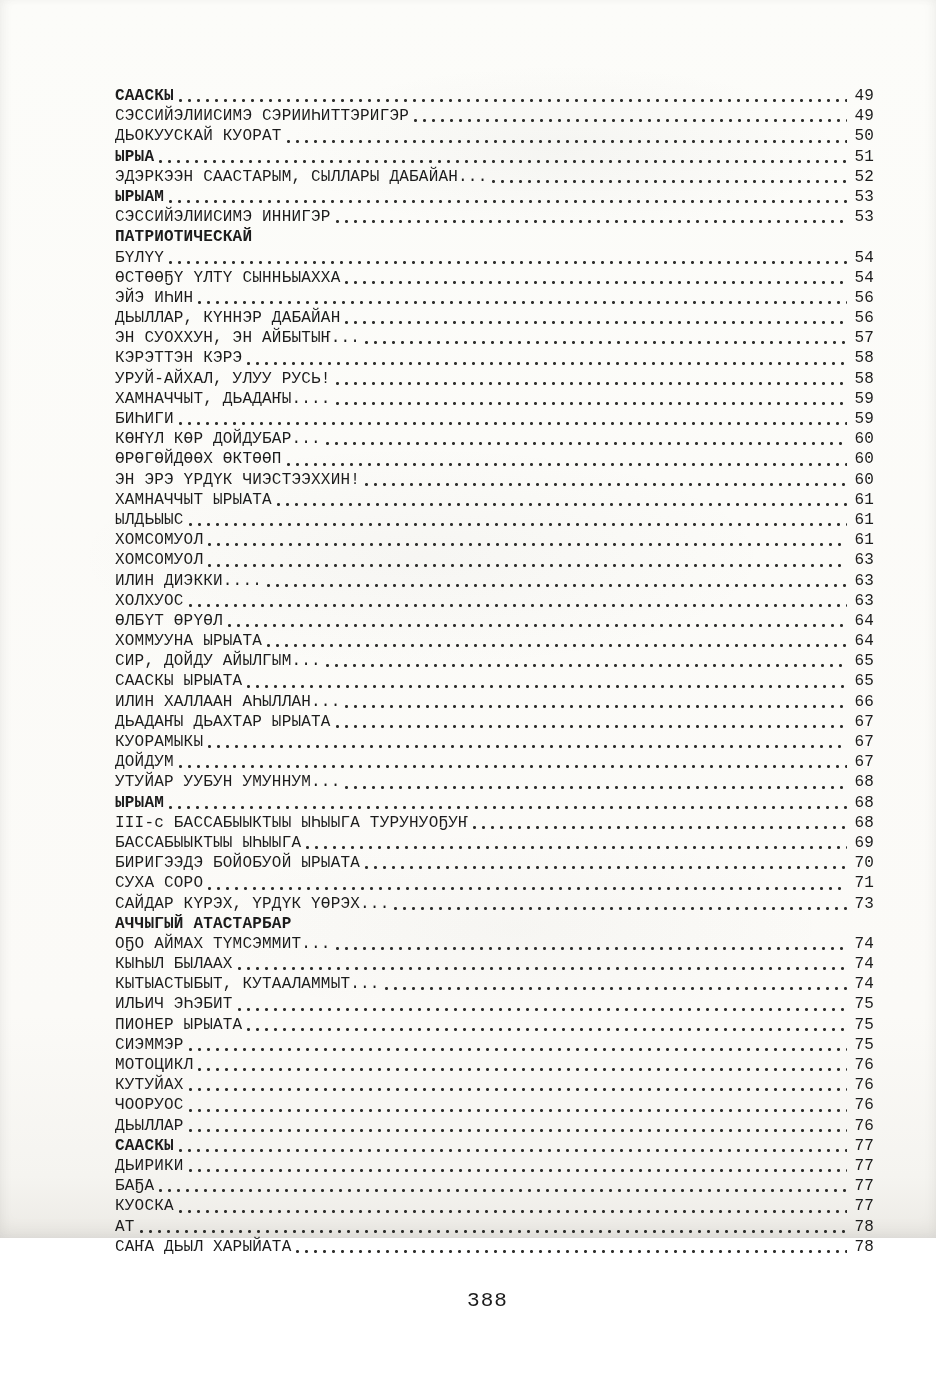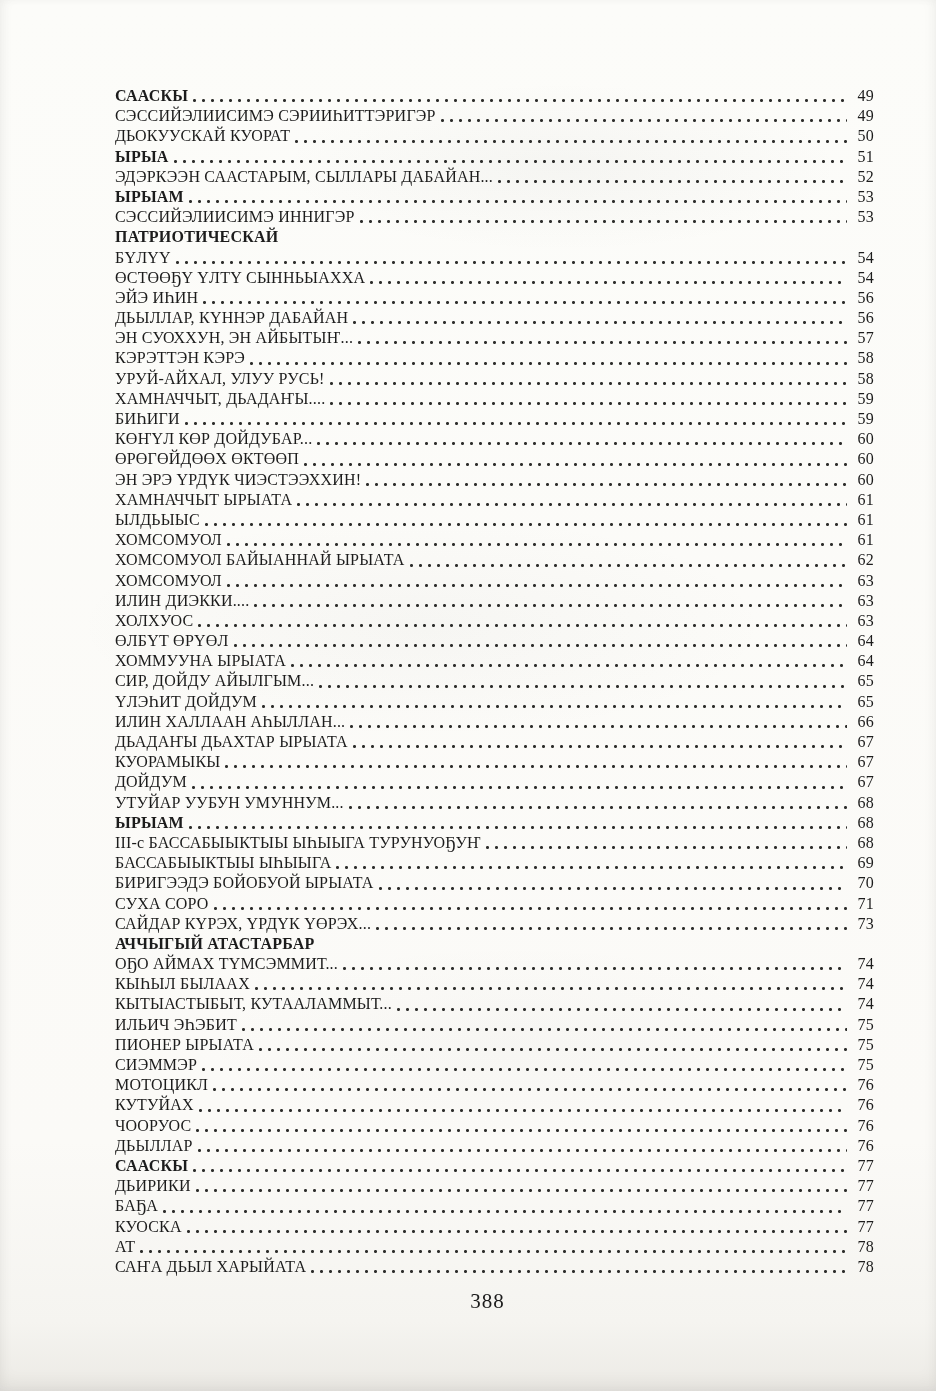--- a/index.html
+++ b/index.html
@@ -6,28 +6,28 @@
     margin: 0;
     padding: 0;
     width: 936px;
     height: 1391px;
     overflow: hidden;
     background: #ffffff;
   }
   .paper {
     position: relative;
     width: 936px;
-    height: 1391px;
+    height: 1238px;
     background:
       linear-gradient(180deg, #fcfcf9 0%, #fbfaf7 82%, #f5f4f0 95%, #eceae5 100%);
     box-shadow:
       inset 4px 0 10px rgba(0,0,0,0.025),
       inset -3px 0 8px rgba(0,0,0,0.02),
       inset 0 -8px 16px rgba(0,0,0,0.05);
-    font-family: Liberation Serif, serif;
+    font-family: Liberation Mono, monospace;
     color: var(--ink, #1c1c1c);
   }
   
   .paper::before {
     content: "";
     position: absolute;
     inset: 0;
     background:
       radial-gradient(ellipse 400px 120px at 60% 12%, rgba(120,120,115,0.05), transparent 70%),
       radial-gradient(ellipse 500px 160px at 45% 45%, rgba(120,120,115,0.04), transparent 70%),
@@ -213,25 +213,20 @@
     <span class="leader"></span>
     <span class="toc-page">61</span>
   </div>
 
   <div class="toc-row">
     <span class="toc-title">ХОМСОМУОЛ</span>
     <span class="leader"></span>
     <span class="toc-page">61</span>
   </div>
 
-  <div class="toc-row">
-    <span class="toc-title">ХОМСОМУОЛ БАЙЫАННАЙ ЫРЫАТА</span>
-    <span class="leader"></span>
-    <span class="toc-page">62</span>
-  </div>
 
   <div class="toc-row">
     <span class="toc-title">ХОМСОМУОЛ</span>
     <span class="leader"></span>
     <span class="toc-page">63</span>
   </div>
 
   <div class="toc-row">
     <span class="toc-title">ИЛИН ДИЭККИ....</span>
     <span class="leader"></span>
@@ -256,21 +251,21 @@
     <span class="toc-page">64</span>
   </div>
 
   <div class="toc-row">
     <span class="toc-title">СИР, ДОЙДУ АЙЫЛГЫМ...</span>
     <span class="leader"></span>
     <span class="toc-page">65</span>
   </div>
 
   <div class="toc-row">
-    <span class="toc-title">ҮЛЭҺИТ ДОЙДУМ</span>
+    <span class="toc-title">СААСКЫ ЫРЫАТА</span>
     <span class="leader"></span>
     <span class="toc-page">65</span>
   </div>
 
   <div class="toc-row">
     <span class="toc-title">ИЛИН ХАЛЛААН АҺЫЛЛАН...</span>
     <span class="leader"></span>
     <span class="toc-page">66</span>
   </div>
 

